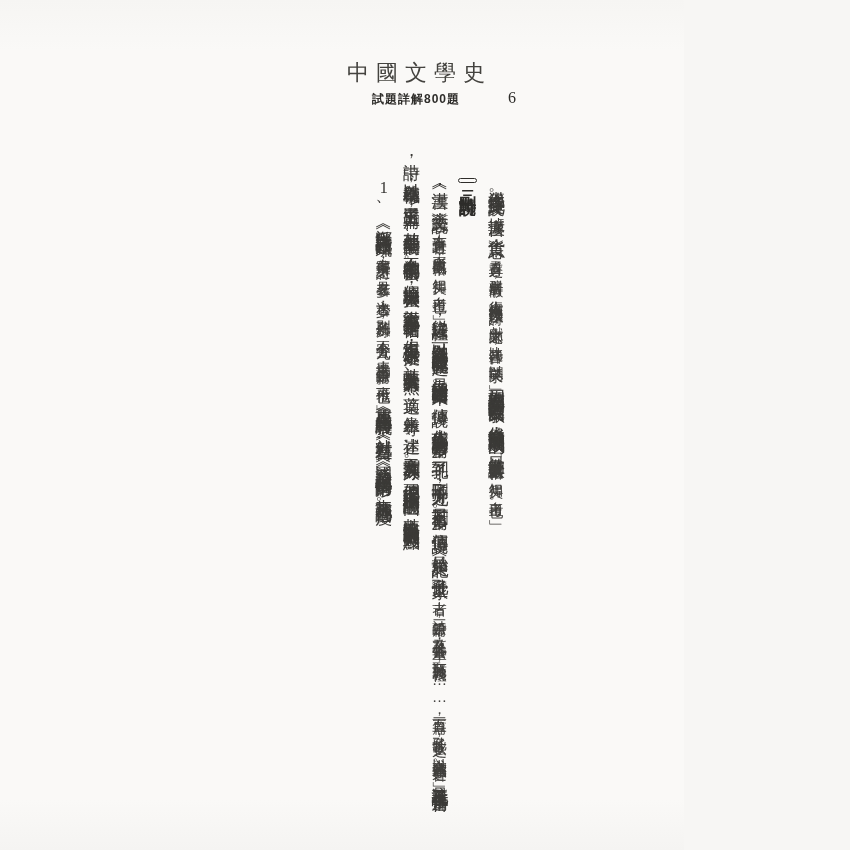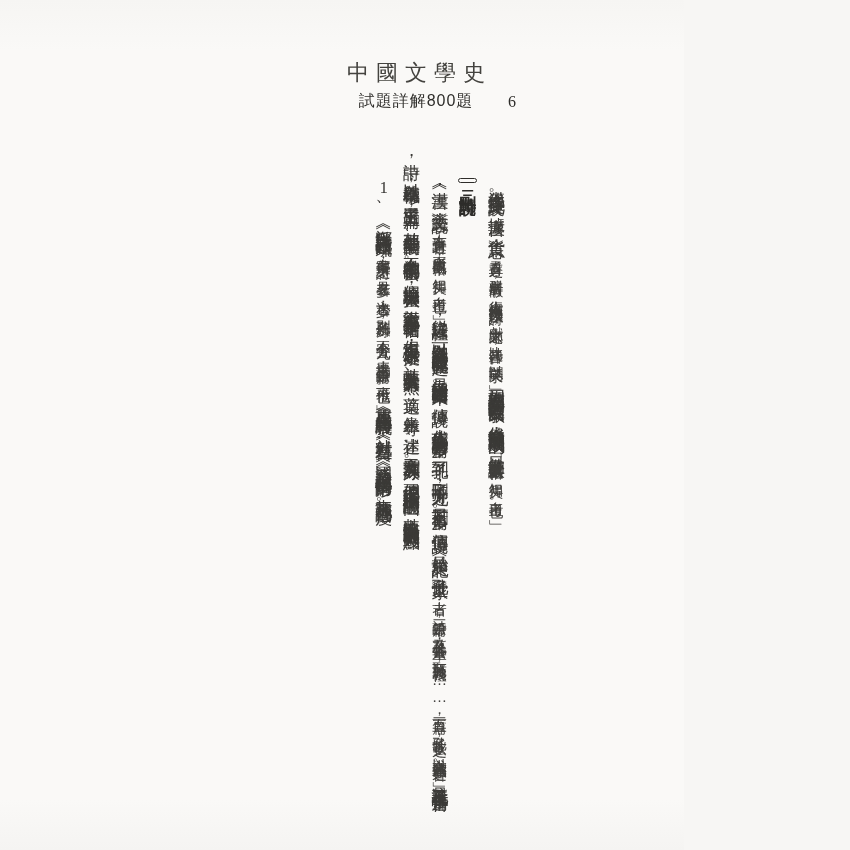--- a/index.html
+++ b/index.html
@@ -35,22 +35,22 @@
   }
   .book-title {
     font-size: 22px;
     letter-spacing: 7px;
     padding-left: 7px; 
     color: #44433f;
     font-family: "Liberation Serif", serif;
     white-space: nowrap;
   }
   .series-title {
-    font-size: 16px;
-    font-weight: normal;
+    font-size: 12px;
+    font-weight: bold;
     font-family: "Liberation Sans", sans-serif;
     letter-spacing: 1px;
     color: #2e2d2a;
     white-space: nowrap;
   }
   .page-number {
     font-size: 16px;
     font-family: "Liberation Serif", serif;
     color: #2e2d2a;
     line-height: 1;

